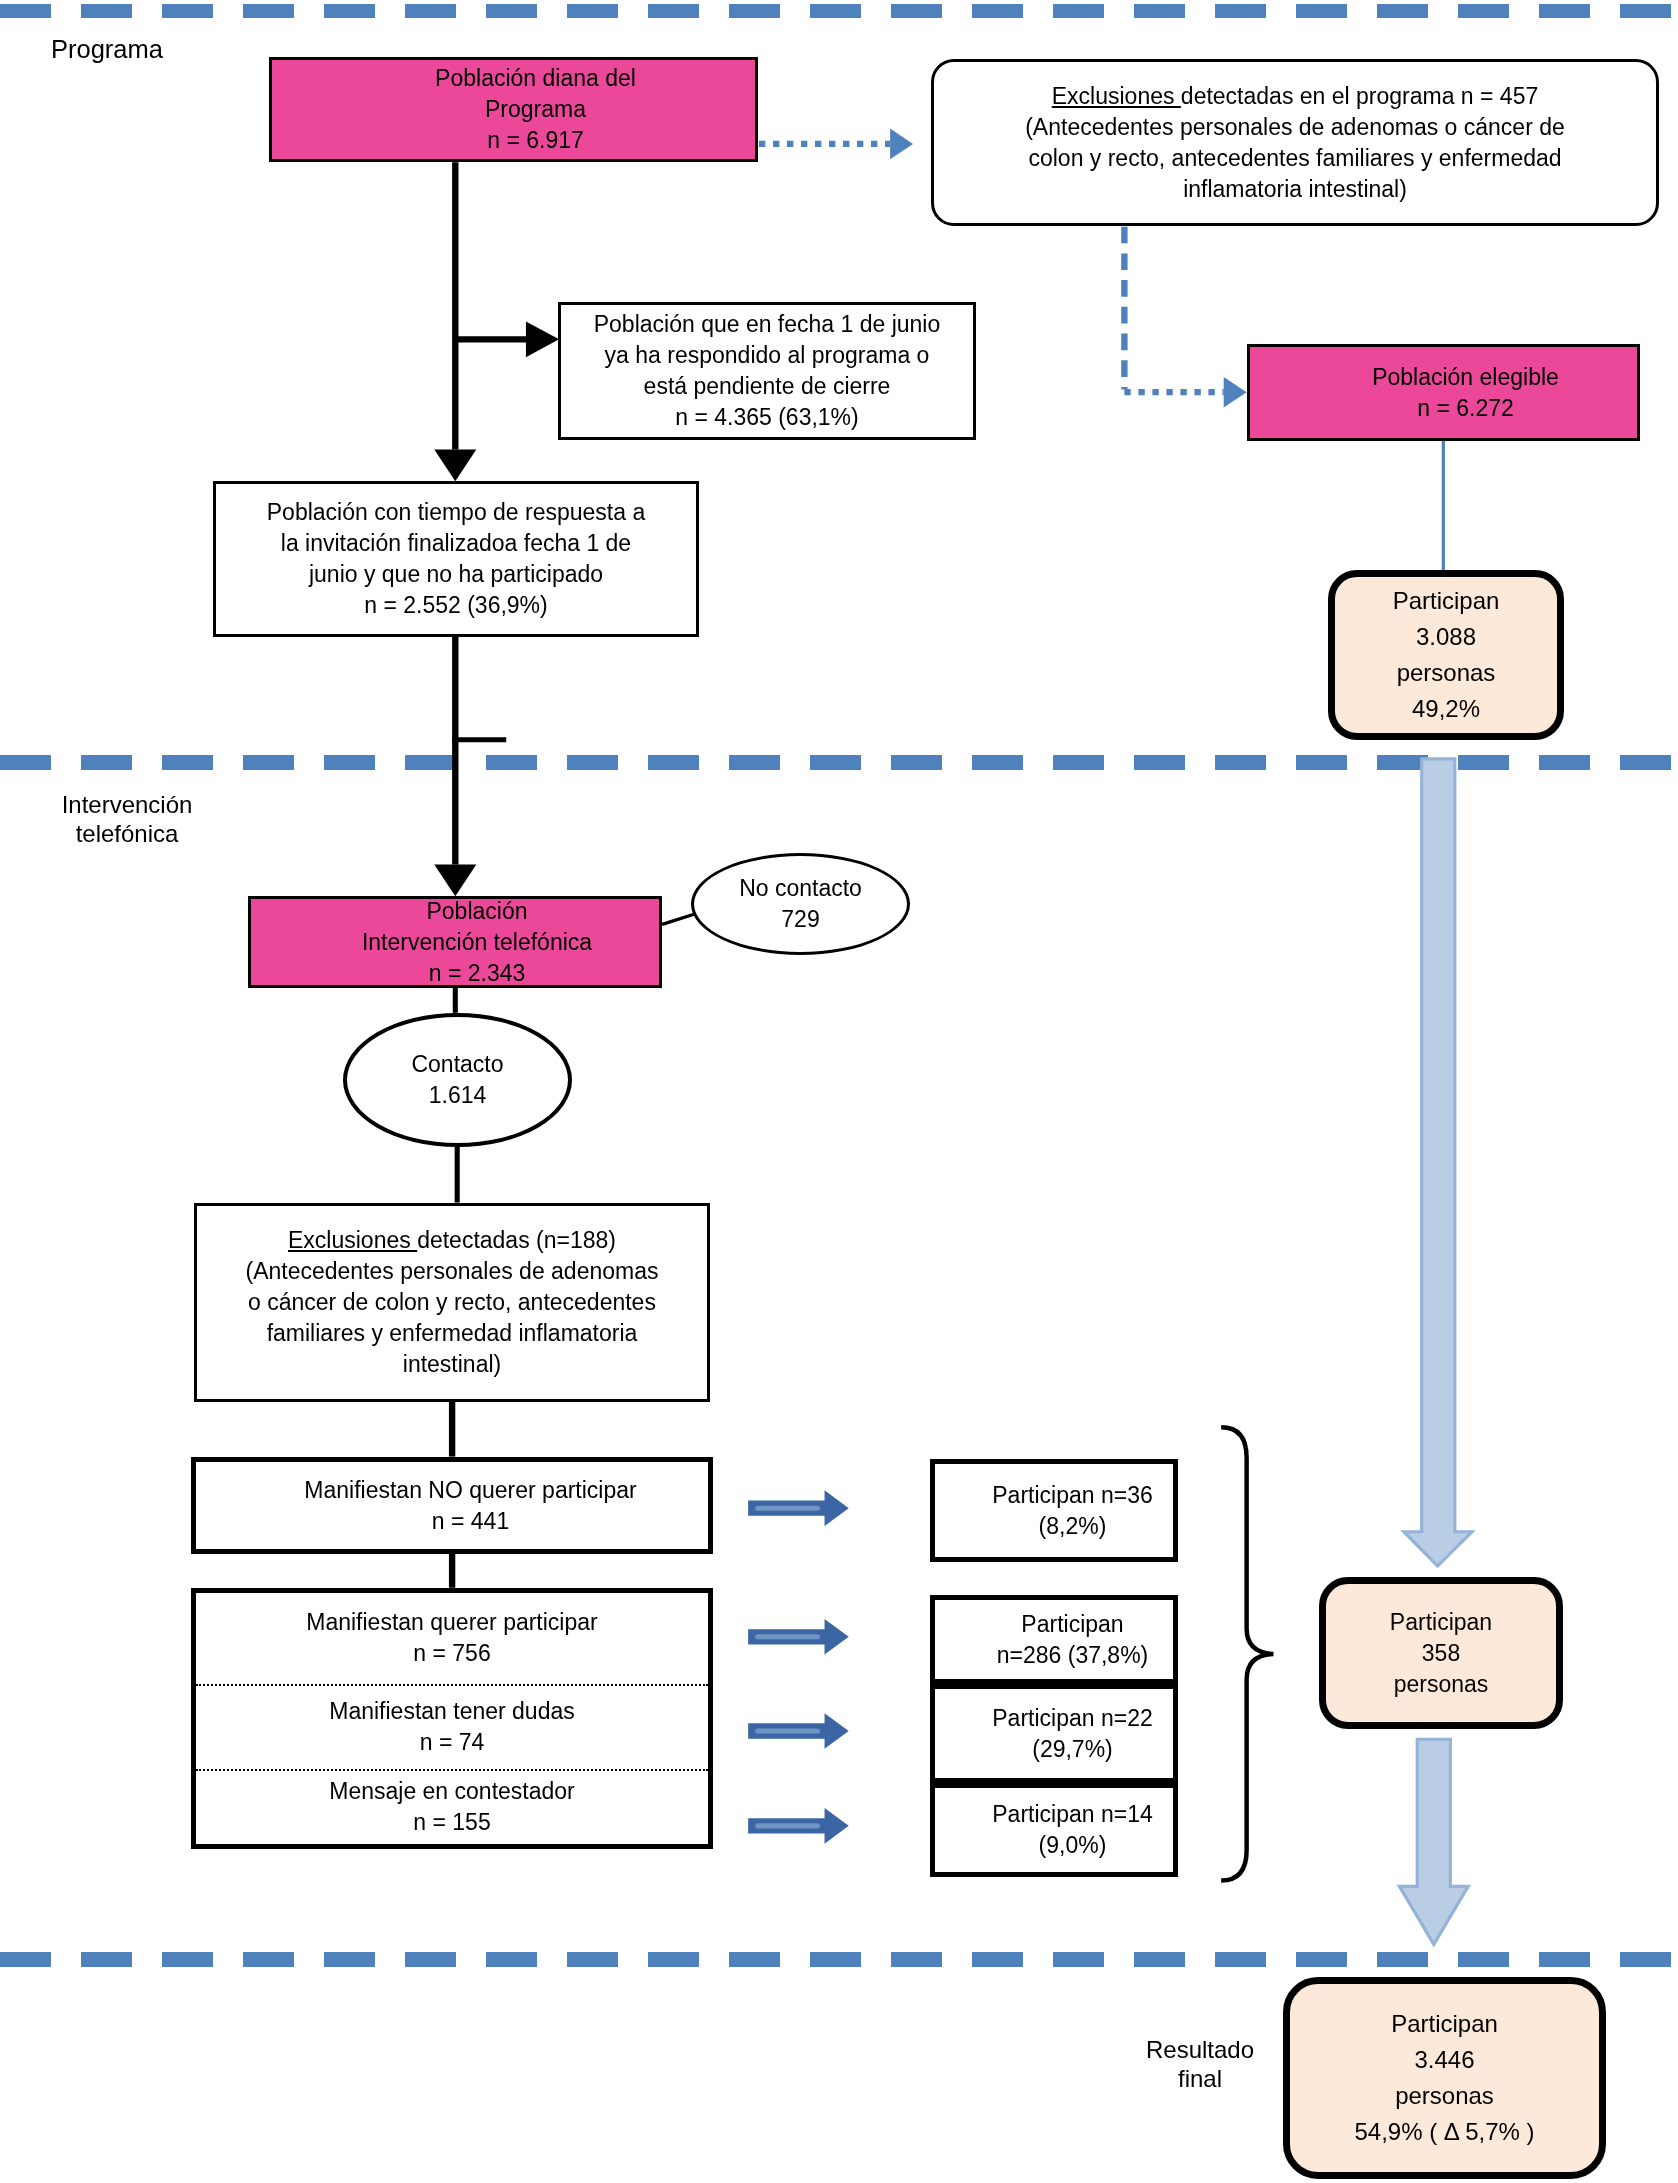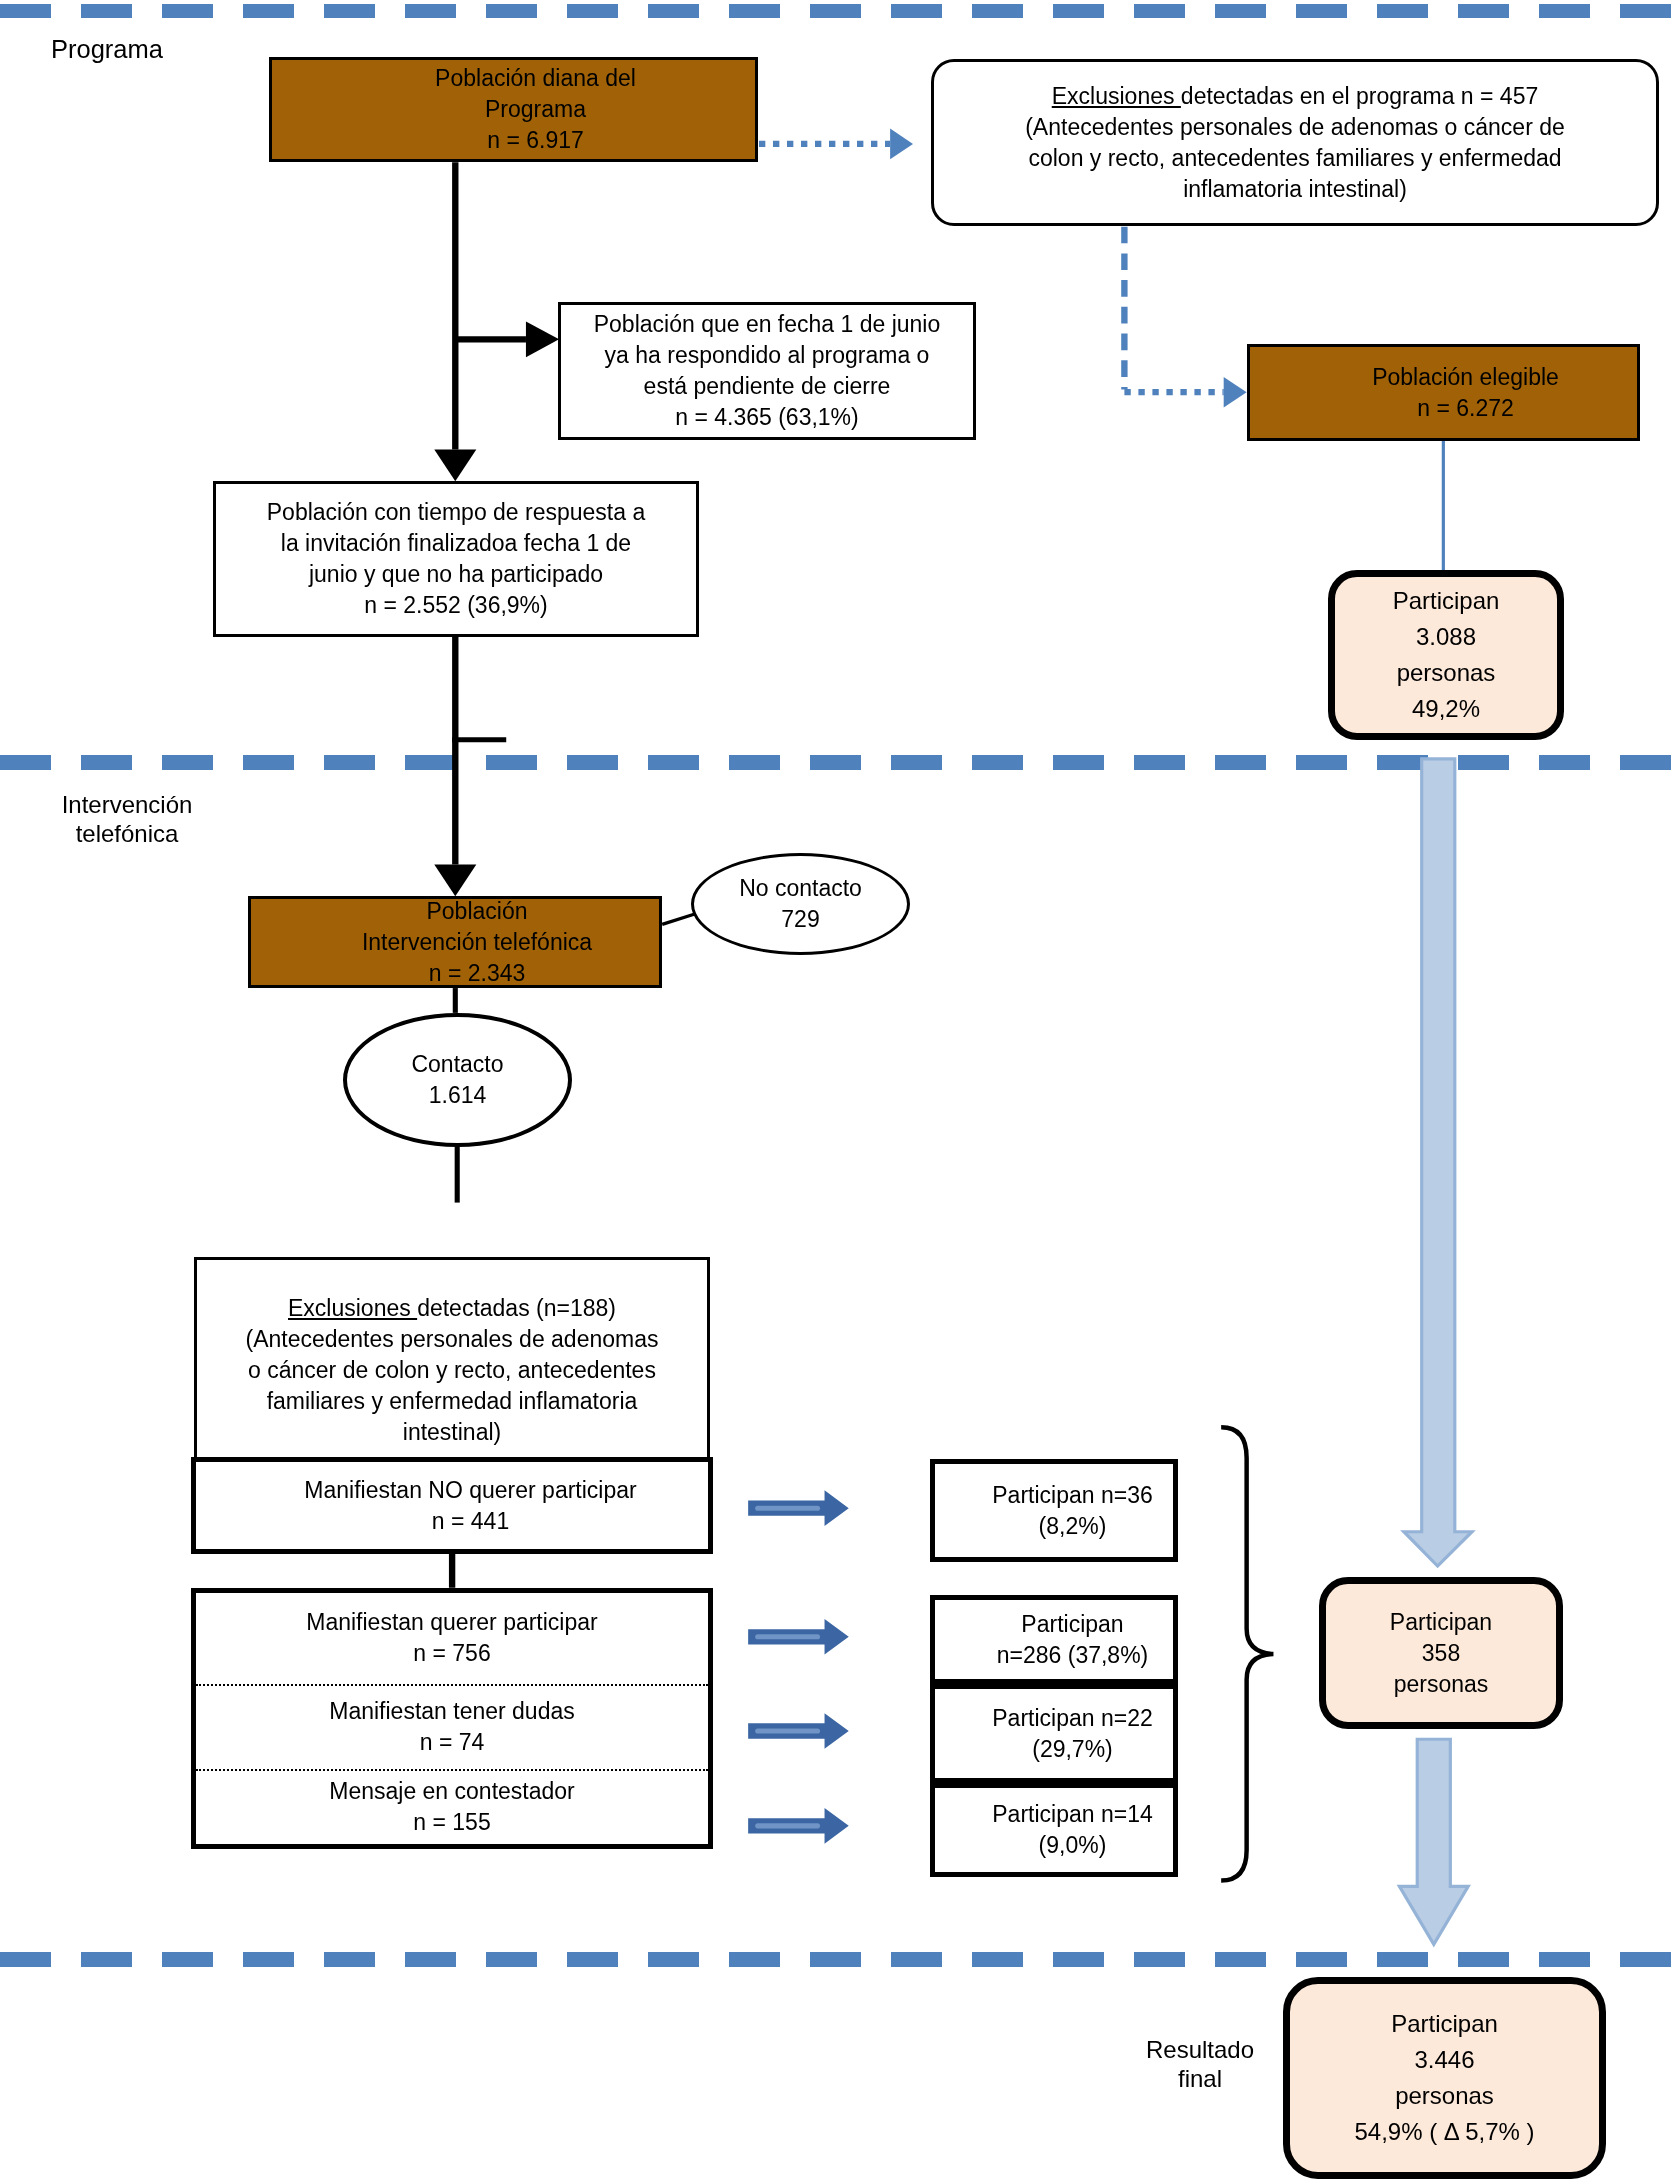--- a/index.html
+++ b/index.html
@@ -8,33 +8,33 @@
   .divider{position:absolute;left:0;width:1679px;height:14.6px;
            background:repeating-linear-gradient(to right,#4f81bd 0 51px,transparent 51px 81px);}
   #divider-top{top:3.8px;}
   #divider-mid{top:755px;}
   #divider-bot{top:1952px;}
   #connector-layer{position:absolute;left:0;top:0;width:1679px;height:2183px;}
   .node{position:absolute;display:flex;align-items:center;justify-content:center;
         text-align:center;box-sizing:border-box;font-size:23px;line-height:31px;}
   .txt{white-space:pre-line;}
   .whitebox{background:#ffffff;border:3.8px solid #000;}
-  .graybox{background:#a16207;border:3.8px solid #000;padding-left:44px;}
+  .graybox{background:#ec4899;border:3.8px solid #000;padding-left:44px;}
   .thickbox{background:#ffffff;border:5.7px solid #000;padding-left:37px;}
   .peachbox{background:#fde9d9;border:7px solid #000;border-radius:29px;font-size:24px;line-height:36px;}
   .ellipse{background:#ffffff;border:3.8px solid #000;border-radius:50%;}
   .seclabel{position:absolute;font-size:24px;line-height:29px;text-align:center;white-space:pre-line;}
   .u{text-decoration:underline;}
   #box-a{left:269px;top:57px;width:489px;height:105px;}
   #box-b{left:931px;top:59px;width:728px;height:167px;border-radius:23px;}
   #box-c{left:558px;top:302px;width:418px;height:138px;}
   #box-d{left:213px;top:481px;width:486px;height:156px;}
   #box-e{left:506px;top:700px;width:293px;height:89px;}
   #box-f{left:248px;top:896px;width:414px;height:92px;}
-  #box-g{left:194px;top:1257px;width:516px;height:226px;}
+  #box-g{left:194px;top:1203px;width:516px;height:199px;}
   #box-h{left:191px;top:1457px;width:522px;height:97px;}
   #box-i{left:191px;top:1588px;width:522px;height:261px;display:flex;flex-direction:column;
          align-items:stretch;justify-content:center;padding:0;}
   #box-i .sec{display:flex;align-items:center;justify-content:center;text-align:center;}
   #sec-querer{height:92px;}
   #sec-dudas{height:84px;border-top:2.5px dotted #000;}
   #sec-contestador{height:74px;border-top:2.5px dotted #000;}
   #box-j1{left:930px;top:1459px;width:248px;height:103px;}
   #box-j2{left:930px;top:1595px;width:248px;height:89px;}
   #box-j3{left:930px;top:1684px;width:248px;height:99px;}

